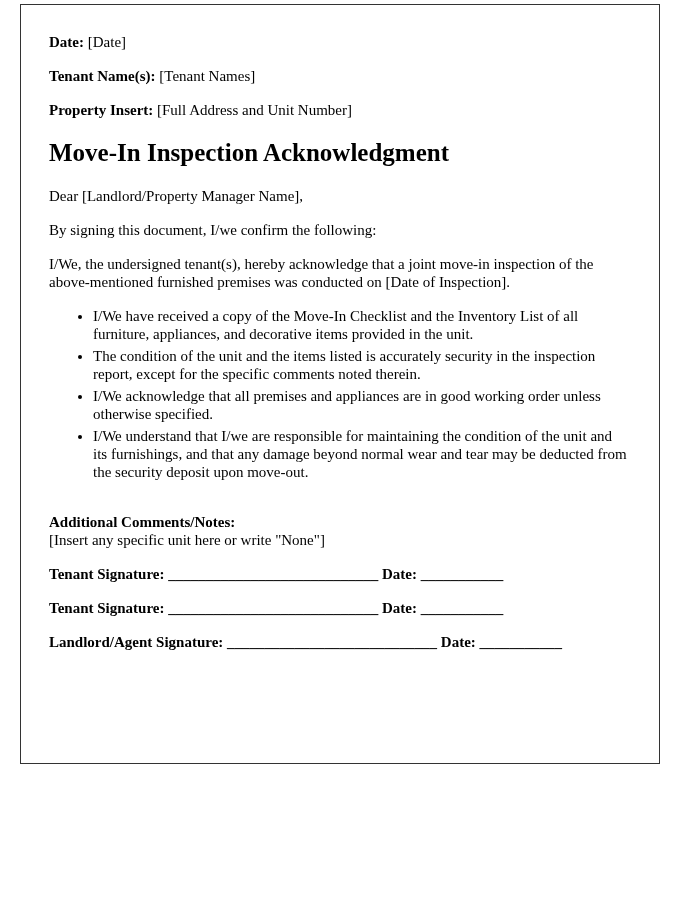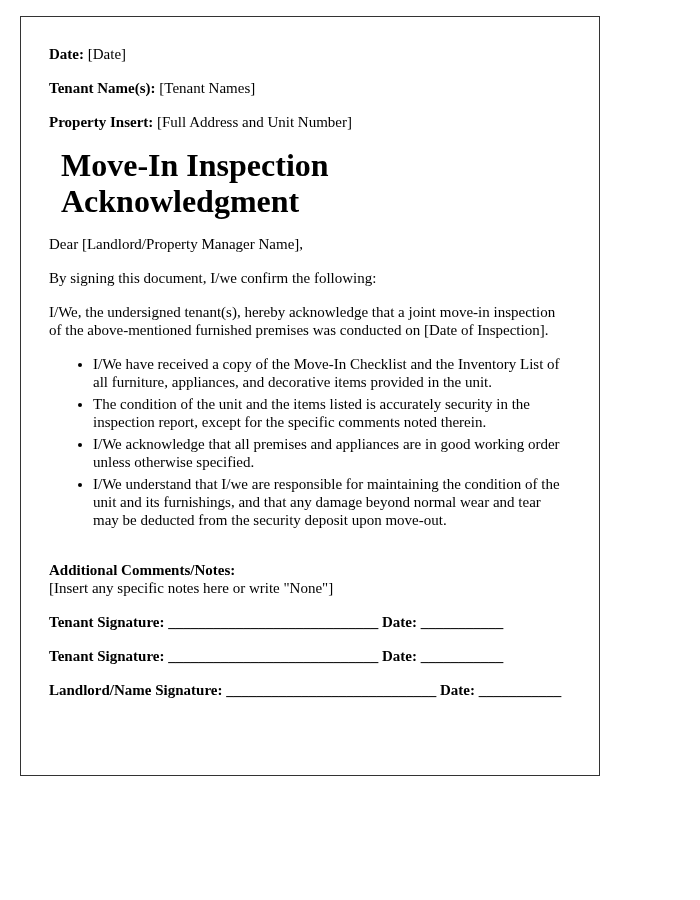--- a/index.html
+++ b/index.html
@@ -1,28 +1,28 @@
 <!DOCTYPE html>
 <html><head>
 <meta charset="utf-8">
 <style>
   html, body { margin: 0; padding: 0; background: #ffffff; }
   body { width: 700px; height: 900px; position: relative; font-family: "Liberation Serif", "DejaVu Serif", serif; color: #000; }
   .page {
-    position: absolute; left: 20px; top: 16px;
-    width: 580px; height: 760px;
+    position: absolute; left: 20px; top: 4px;
+    width: 640px; height: 760px;
     border: 1px solid #333;
     box-sizing: border-box;
     padding: 28px 28px 0 28px;
     font-size: 15px; line-height: 18px;
   }
   p { margin: 0; }
   .field { margin-bottom: 16px; }
   .field b { font-weight: bold; }
-  h1 { font-size: 32px; line-height: 36px; margin: 12px 0 16px 12px; font-weight: bold; }
+  h1 { font-size: 25px; line-height: 36px; margin: 12px 0 16px 0; font-weight: bold; }
   .para { margin-bottom: 16px; }
   ul { margin: 0 0 16px 0; padding-left: 40px; }
   ul li { margin: 4px; }
   .notes-label { font-weight: bold; margin-top: 32px; }
   .notes { margin-bottom: 16px; }
   .sig { font-weight: bold; margin-bottom: 16px; }
 </style>
 </head>
 <body>
 
@@ -38,18 +38,18 @@
   <p class="para">I/We, the undersigned tenant(s), hereby acknowledge that a joint move-in inspection of the above-mentioned furnished premises was conducted on [Date of Inspection].</p>
 
   <ul>
     <li>I/We have received a copy of the Move-In Checklist and the Inventory List of all furniture, appliances, and decorative items provided in the unit.</li>
     <li>The condition of the unit and the items listed is accurately security in the inspection report, except for the specific comments noted therein.</li>
     <li>I/We acknowledge that all premises and appliances are in good working order unless otherwise specified.</li>
     <li>I/We understand that I/we are responsible for maintaining the condition of the unit and its furnishings, and that any damage beyond normal wear and tear may be deducted from the security deposit upon move-out.</li>
   </ul>
 
   <p class="notes-label">Additional Comments/Notes:</p>
-  <p class="notes">[Insert any specific notes here or write "None"]</p>
+  <p class="notes">[Insert any specific unit here or write "None"]</p>
 
   <p class="sig">Tenant Signature: ____________________________ Date: ___________</p>
   <p class="sig">Tenant Signature: ____________________________ Date: ___________</p>
-  <p class="sig">Landlord/Name Signature: ____________________________ Date: ___________</p>
+  <p class="sig">Landlord/Agent Signature: ____________________________ Date: ___________</p>
 </div>
 
 </body></html>

